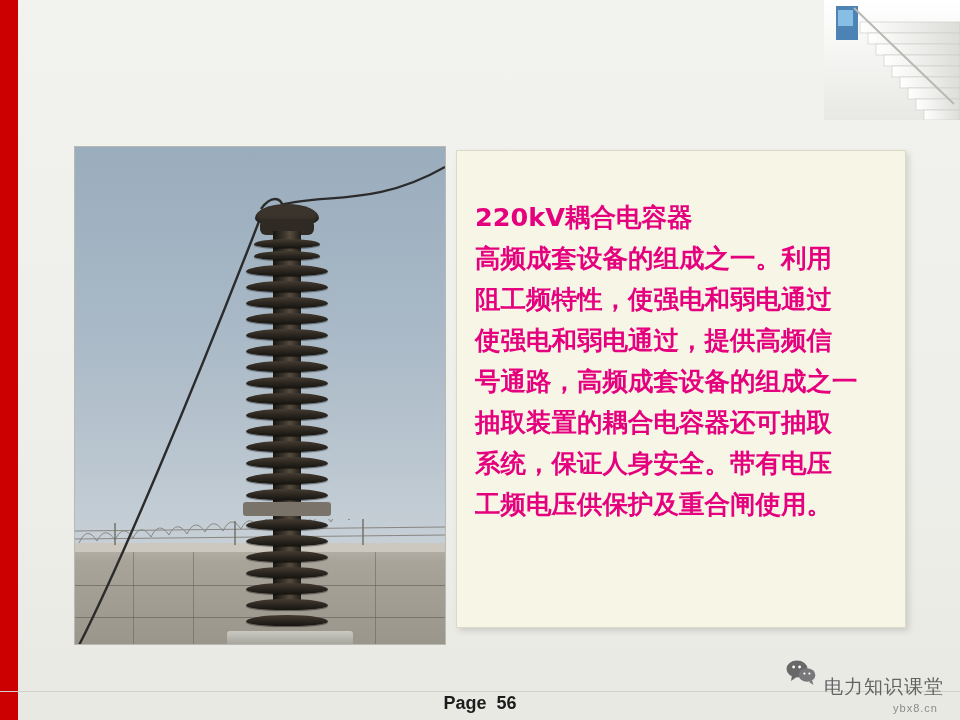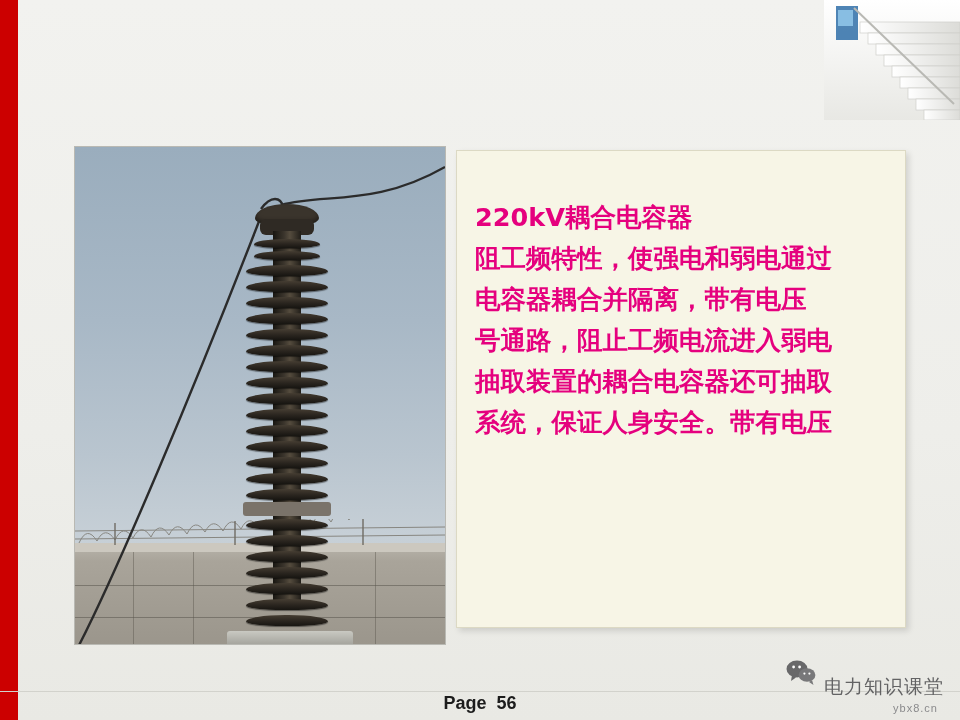--- a/index.html
+++ b/index.html
@@ -355,25 +355,27 @@
     <div class="shed" style="top:452px;"></div>
     <div class="shed" style="top:468px;"></div>
 
     <div class="base-plate"></div>
 
   </div>
 
   <div class="text-panel">
     <div class="body-text">
       <span class="ln">220kV耦合电容器</span>
+      <span class="ln">高频成套设备的组成之一。利用</span>
       <span class="ln">阻工频特性，使强电和弱电通过</span>
-      <span class="ln">电容器耦合并隔离，带有电压</span>
-      <span class="ln">号通路，阻止工频电流进入弱电</span>
+      <span class="ln">使强电和弱电通过，提供高频信</span>
+      <span class="ln">号通路，高频成套设备的组成之一</span>
       <span class="ln">抽取装置的耦合电容器还可抽取</span>
       <span class="ln">系统，保证人身安全。带有电压</span>
+      <span class="ln">工频电压供保护及重合闸使用。</span>
     </div>
   </div>
 
   <div class="bottom-line"></div>
 
   <div class="page-num">
     <span>Page</span><span class="pnum">56</span>
   </div>
 
   <div class="watermark">

